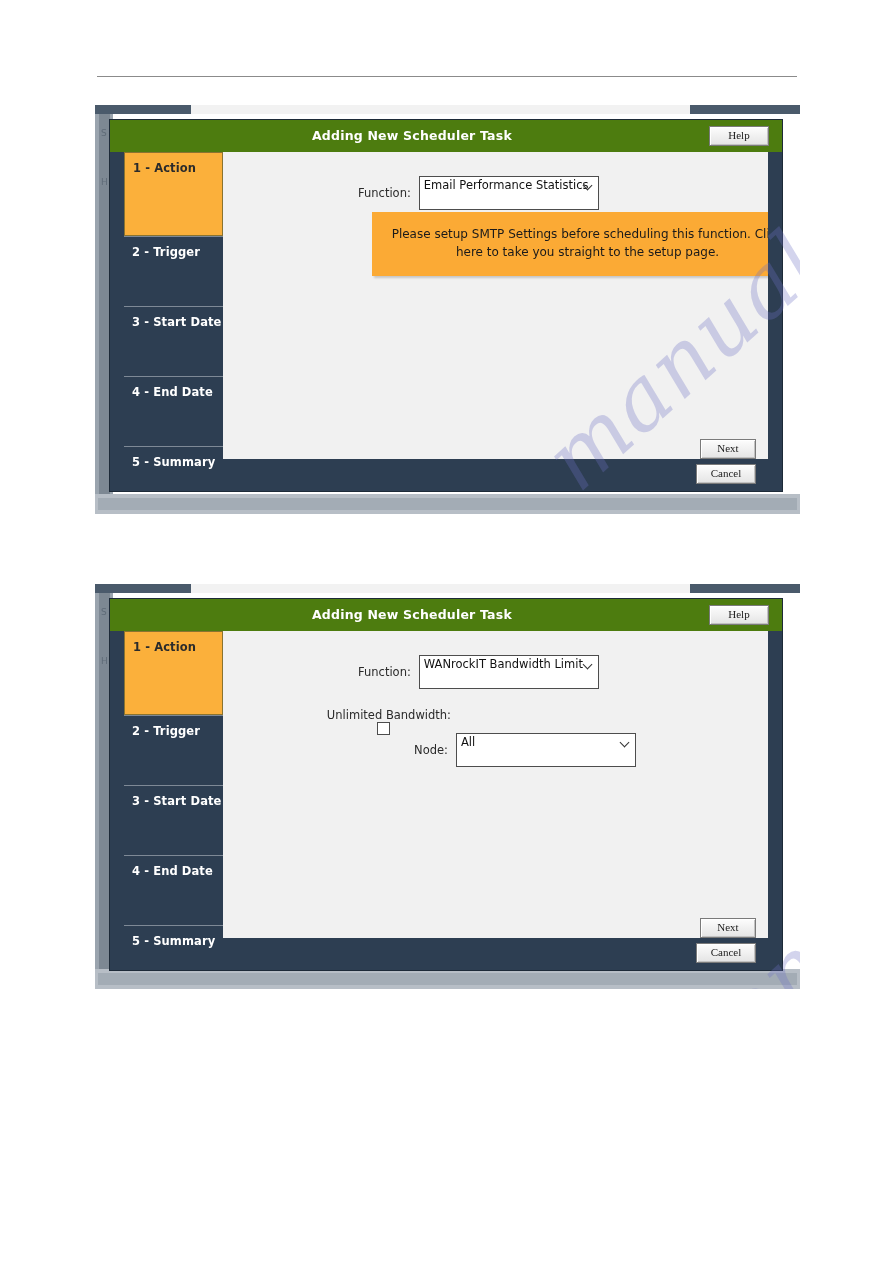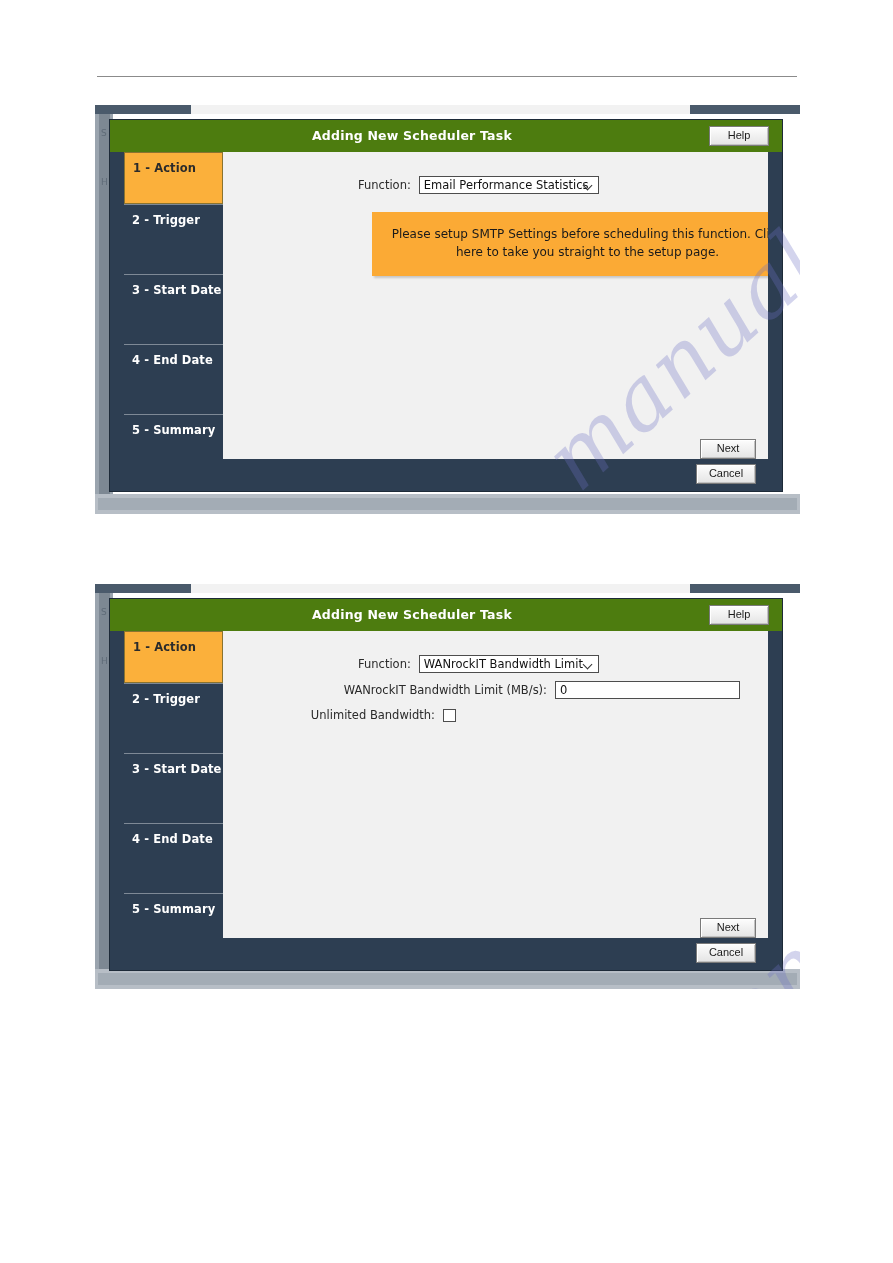--- a/index.html
+++ b/index.html
@@ -115,21 +115,21 @@
     font-family: "DejaVu Sans", sans-serif;
   }
 
   
   .win-btn {
     background: linear-gradient(#fdfdfd, #e4e4e4);
     border: 1px solid #7a7a7a;
     box-shadow: inset 1px 1px 0 #ffffff, inset -1px -1px 0 #c2c2c2;
     color: #1a1a1a;
     font-size: 11px;
-    font-family: Liberation Sans, sans-serif;
+    font-family: Liberation Serif, serif;
     padding: 2px 9px 3px;
     cursor: pointer;
     text-align: center;
     line-height: 13px;
   }
   .help-btn {
     position: absolute;
     right: 13px;
     top: 6px;
     min-width: 40px;
@@ -163,21 +163,21 @@
     border-top: 1px solid #7e8996;
     font-family: "DejaVu Sans", sans-serif;
     letter-spacing: 0.1px;
   }
   .step:first-child { border-top: none; }
   .step.active {
     background: #fbb03b;
     color: #2b2b2b;
     border: 1px solid #8a7330;
     border-top: 1px solid #8a7330;
-    height: 52px;
+    height: 84px;
   }
 
   
   .pane {
     position: absolute;
     left: 113px;
     top: 0;
     right: 14px;
     bottom: 32px;
     background: #f1f1f1;
@@ -197,21 +197,21 @@
     padding-right: 8px;
     white-space: nowrap;
   }
 
   
   .sel {
     position: relative;
     box-sizing: border-box;
     background: #ffffff;
     border: 1px solid #4d4d4d;
-    height: 18px;
+    height: 34px;
     font-size: 11.5px;
     color: #111111;
     font-family: "DejaVu Sans", sans-serif;
     line-height: 16px;
     padding: 0 20px 0 4px;
     white-space: nowrap;
     overflow: hidden;
     cursor: pointer;
   }
   .sel .chev {
@@ -408,30 +408,33 @@
       <div class="pane">
 
         <div class="form-row" style="left:135px; top:24px;">
           <div class="form-label">Function:</div>
           <div class="sel" style="width:180px;text-align:right;">
             <span>WANrockIT Bandwidth Limit</span>
             <span class="chev"></span>
           </div>
         </div>
 
-        <div class="form-row" style="left:-14px; top:50px;">
-          <div class="form-label" style="width:338px;">WANrockIT Bandwidth Limit (MB/s):</div>
-          <input class="txt" style="width: 185px;" value="0">
-        </div>
-
-        <div class="form-row" style="left:68px; top:77px;">
+
+        <div class="form-row" style="left:84px; top:77px;flex-direction:column;">
           <div class="form-label" style="width:144px;">Unlimited Bandwidth:</div>
           <div class="cbx"></div>
         </div>
 
+        <div class="form-row" style="left:135px; top:102px;">
+          <div class="form-label" style="width:90px;">Node:</div>
+          <div class="sel" style="width:180px;">
+            <span>All</span>
+            <span class="chev"></span>
+          </div>
+        </div>
 
         <div class="win-btn next-btn">Next</div>
       </div>
 
       <div class="win-btn cancel-btn">Cancel</div>
     </div>
   </div>
 
   <div class="watermark">
     <div class="wm-text wm-b">manualshive.com</div>

